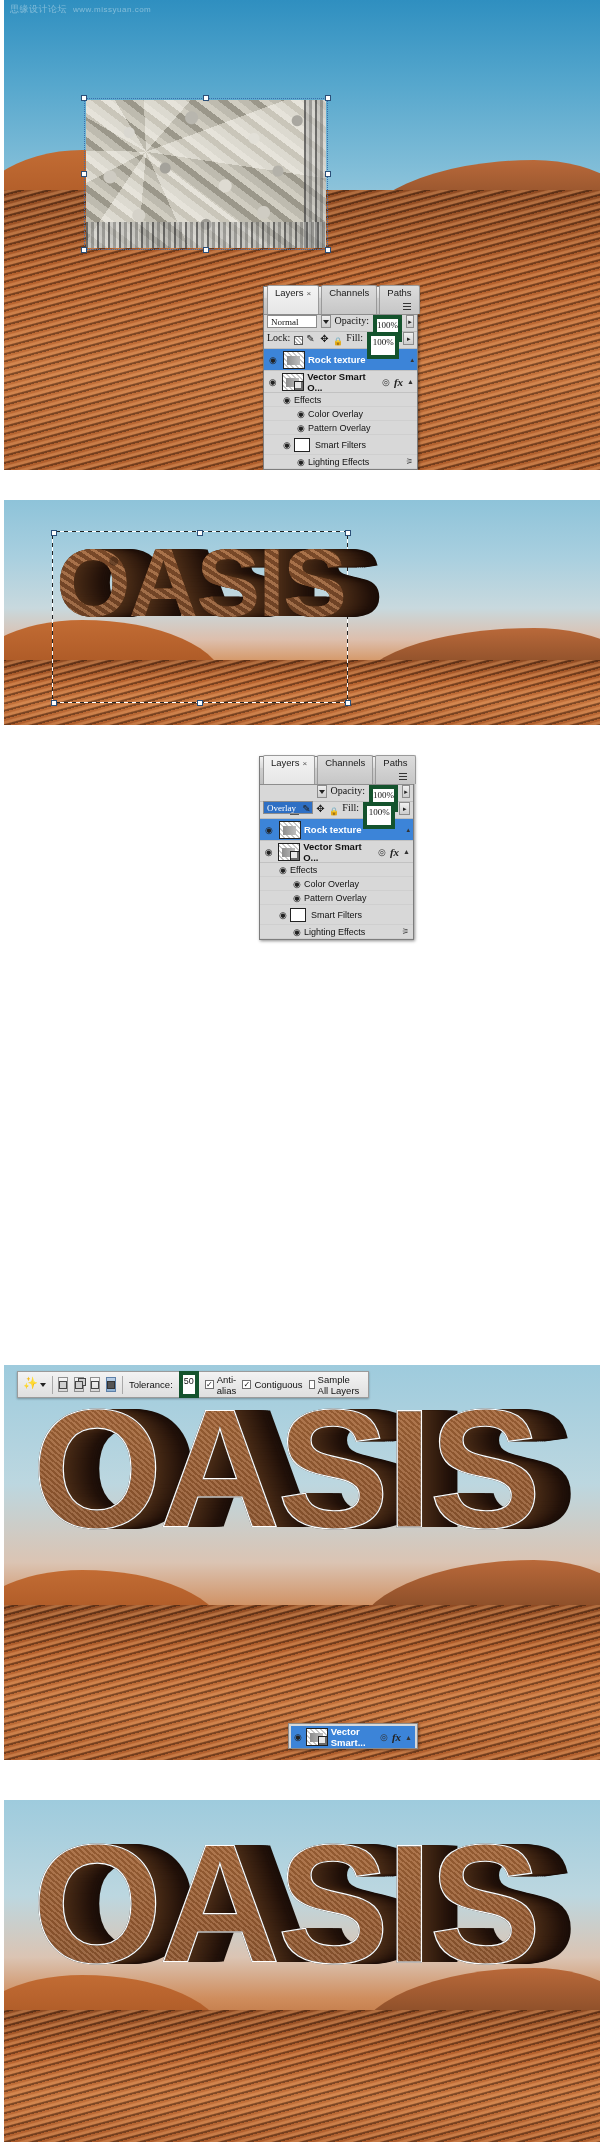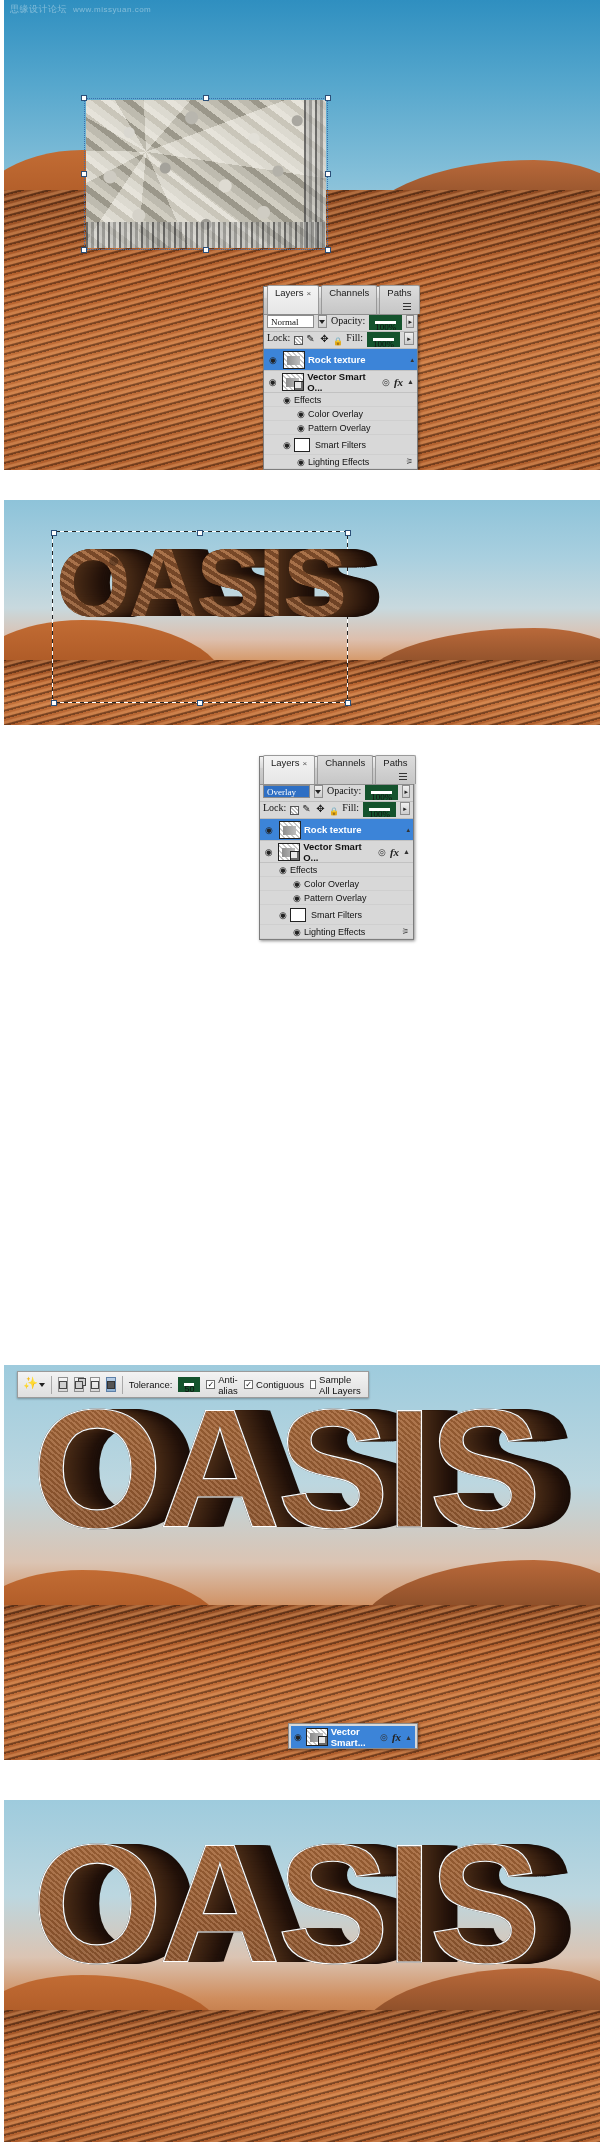--- a/index.html
+++ b/index.html
@@ -203,34 +203,34 @@
     background: #d8d8d8;
     border-bottom: 1px solid #bdbdbd;
     font-family: Liberation Serif, serif;
   }
   .blend-select {
     width: 72px; height: 13px; font-size: 9px; line-height: 13px;
     background: #fff; border: 1px solid #8c8c8c;
     padding-left: 3px; position: relative; color:#111;
     overflow:hidden; white-space:nowrap;
   }
-  .blend-select.sel { background: #2e6fc4; color: #fff; }
+  .blend-select.sel { background: #2e6fc4; color: #fff; margin-top: 16px; }
   .combo-arrow {
     width: 13px; height: 13px; border: 1px solid #8c8c8c;
     background: linear-gradient(to bottom,#f0f0f0,#cdcdcd);
     display:flex; align-items:center; justify-content:center;
   }
   .combo-arrow::after {
     content:""; border-left:3px solid transparent; border-right:3px solid transparent;
     border-top:4px solid #222;
   }
   .fld-label { font-size: 10px; color:#111; }
   .num-field {
-    width: 33px; height: 15px; font-size:9px; line-height:13px;
-    background:#fff; border:6px solid #14532d; text-align:center; color:#111;
+    width: 33px; height: 27px; font-size:9px; line-height:13px;
+    background:#fff; border:4px solid #14532d; text-align:center; color:#111;
   }
   .spin {
     width: 11px; height: 13px; border:1px solid #8c8c8c;
     background: linear-gradient(to bottom,#f0f0f0,#cdcdcd);
     display:flex; align-items:center; justify-content:center; font-size:7px; color:#222;
   }
   .lock-icons { display:flex; align-items:center; gap:4px; }
   .lk { width:9px; height:9px; }
   .lk.trans { border:1px solid #555; background:
       linear-gradient(45deg,#fff 25%,#bbb 25% 50%,#fff 50% 75%,#bbb 75%); background-size:4px 4px; }

